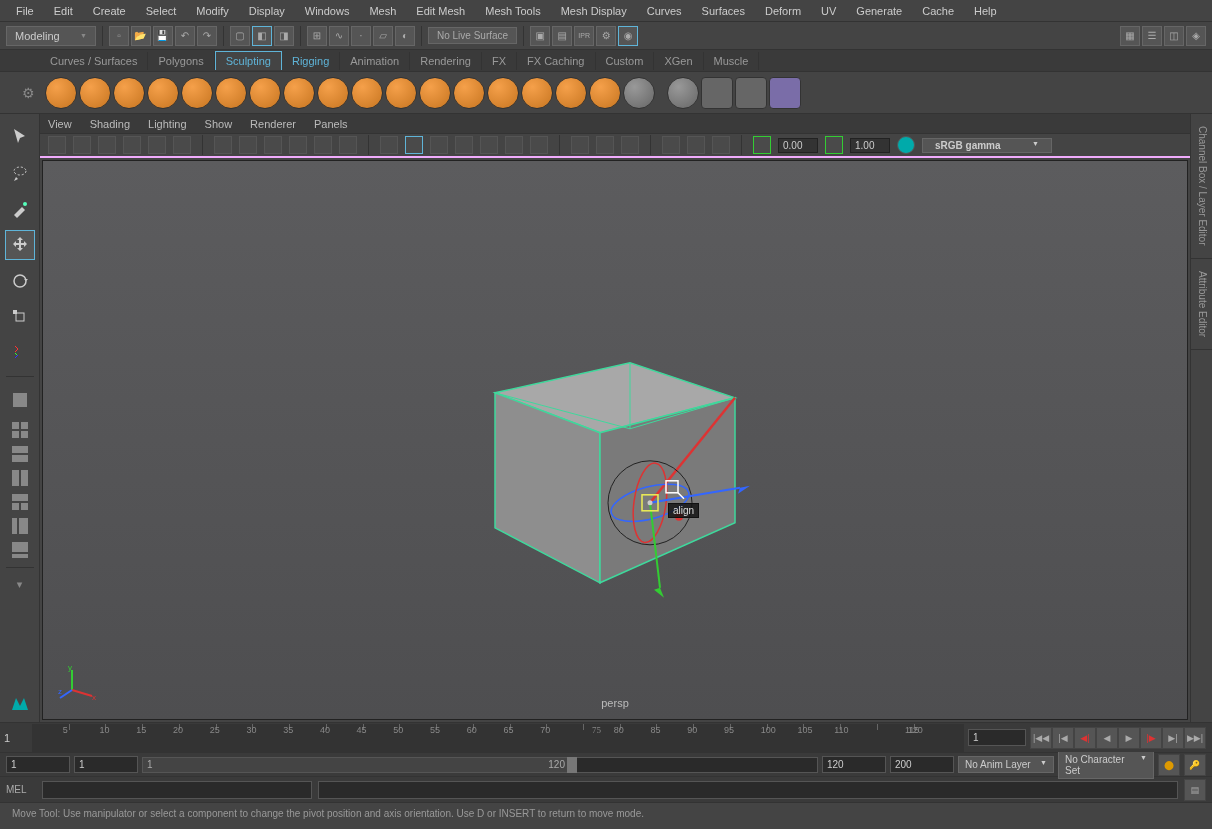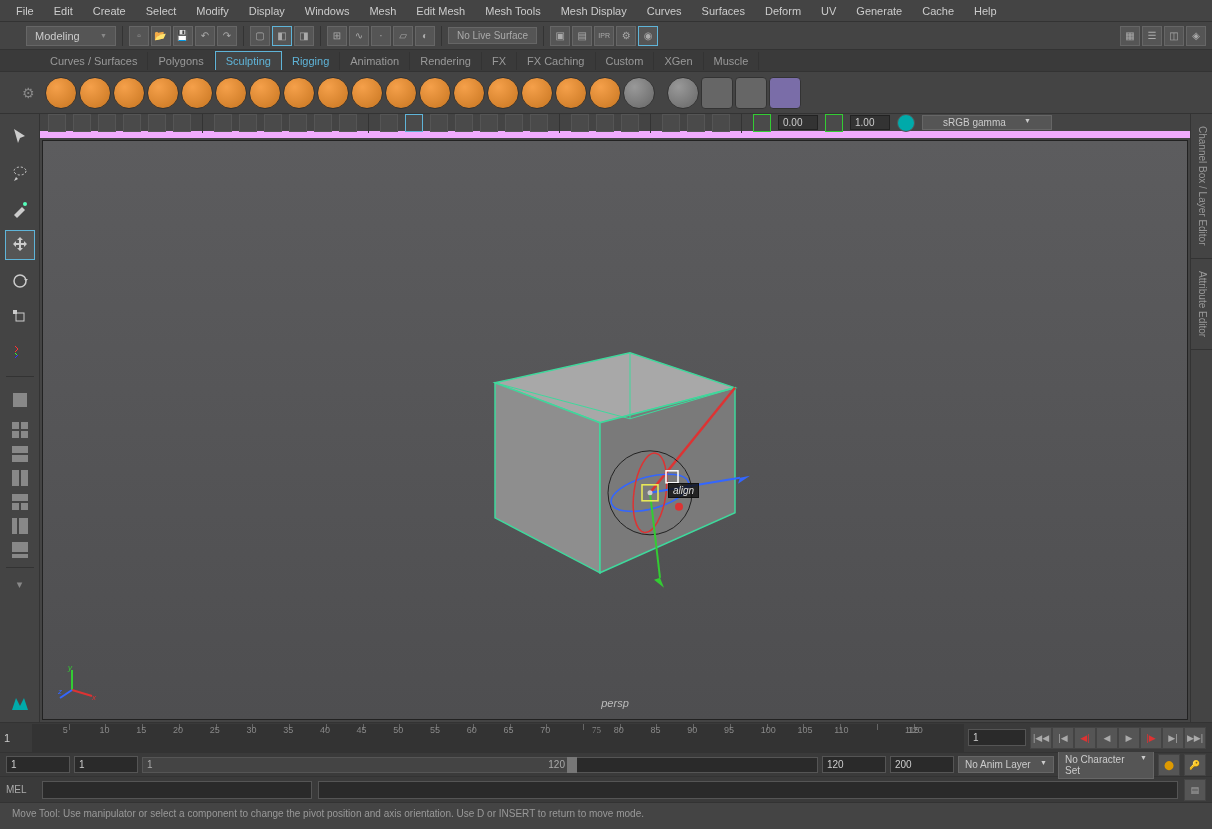--- a/index.html
+++ b/index.html
@@ -2,21 +2,21 @@
 <html><head>
 <meta charset="utf-8">
 <style>
 * { margin: 0; padding: 0; box-sizing: border-box; font-family: Arial, sans-serif; user-select: none; }
 body { background: #444; color: #bbb; font-size: 11px; overflow: hidden; width: 1212px; height: 829px; }
 
 .menubar { background: #444; height: 22px; display: flex; align-items: center; padding: 0 6px; border-bottom: 1px solid #333; }
 .menubar span { padding: 0 10px; cursor: pointer; color: #ccc; }
 
 .toolbar1 { background: #444; height: 28px; display: flex; align-items: center; padding: 0 6px; border-bottom: 1px solid #333; gap: 2px; }
-.mode-select { background: #555; border: 1px solid #666; color: #ccc; padding: 3px 8px; width: 90px; display: flex; justify-content: space-between; align-items: center; margin-left: 20px; }
+.mode-select { background: #555; border: 1px solid #666; color: #ccc; padding: 3px 8px; width: 90px; display: flex; justify-content: space-between; align-items: center; }
 .mode-select::after { content: "▼"; font-size: 7px; color: #888; }
 .tbtn { width: 20px; height: 20px; background: #555; border: 1px solid #666; display: flex; align-items: center; justify-content: center; color: #aaa; font-size: 10px; cursor: pointer; }
 .tbtn.active { border-color: #5fb4d8; }
 .sep { width: 1px; height: 20px; background: #333; margin: 0 4px; }
 .surf-label { background: #555; border: 1px solid #666; padding: 2px 8px; color: #aaa; font-size: 10px; }
 
 .shelf-tabs { background: #3a3a3a; height: 22px; display: flex; align-items: center; padding-left: 40px; gap: 0; border-bottom: 1px solid #333; }
 .shelf-tab { padding: 3px 10px; color: #999; font-size: 11px; cursor: pointer; border-right: 1px solid #333; }
 .shelf-tab.active { color: #5fb4d8; border-top: 1px solid #5fb4d8; border-left: 1px solid #5fb4d8; border-right: 1px solid #5fb4d8; background: #444; }
 
@@ -29,28 +29,28 @@
 .main { display: flex; height: 608px; }
 .toolbox { width: 40px; background: #444; border-right: 1px solid #333; display: flex; flex-direction: column; align-items: center; padding-top: 8px; gap: 6px; }
 .tool { width: 30px; height: 30px; display: flex; align-items: center; justify-content: center; color: #aaa; cursor: pointer; border: 1px solid transparent; }
 .tool.sel { border: 1px solid #5fb4d8; background: #555; }
 .tool svg { width: 20px; height: 20px; }
 .tsep { width: 28px; height: 1px; background: #333; margin: 2px 0; }
 
 .viewport-wrap { flex: 1; background: #444; display: flex; flex-direction: column; }
 .vp-menu { background: #3a3a3a; height: 20px; display: flex; align-items: center; padding: 0 8px; gap: 18px; border-bottom: 1px solid #333; }
 .vp-menu span { color: #bbb; cursor: pointer; }
-.vp-toolbar { background: #444; height: 24px; display: flex; align-items: center; padding: 0 8px; gap: 7px; border-bottom: 7px solid #f0abfc; }
+.vp-toolbar { background: #444; height: 24px; display: flex; align-items: center; padding: 0 8px; gap: 7px; border-bottom: 2px solid #f0abfc; }
 .vtbtn { width: 18px; height: 18px; border: 1px solid #555; background: #4a4a4a; cursor: pointer; }
 .vtbtn.on { border-color: #5fb4d8; }
 .vinput { background: #333; border: 1px solid #222; color: #ccc; padding: 1px 4px; width: 40px; font-size: 10px; }
-.vselect { background: #555; border: 1px solid #666; color: #ccc; padding: 1px 20px; width: 130px; font-size: 10px; display: flex; justify-content: space-between; }
+.vselect { background: #555; border: 1px solid #666; color: #ccc; padding: 1px 12px; width: 130px; font-size: 10px; display: flex; justify-content: space-between; font-weight: bold; }
 .vselect::after { content: "▼"; font-size: 7px; }
 
-.viewport { flex: 1; background: linear-gradient(#5c5c5e, #4e4e50); position: relative; margin: 2px; border: 1px solid #222; font-style: italic; }
+.viewport { flex: 1; background: linear-gradient(#5c5c5e, #4e4e50); position: relative; margin: 2px; border: 1px solid #222; }
 .persp-label { position: absolute; bottom: 10px; left: 50%; transform: translateX(-50%); color: #bbb; font-size: 11px; }
 .axis-gizmo { position: absolute; bottom: 15px; left: 15px; width: 40px; height: 40px; }
 
 .sidebar-right { width: 22px; background: #444; display: flex; flex-direction: column; border-left: 1px solid #333; }
 .side-tab { writing-mode: vertical-rl; padding: 12px 4px; color: #999; font-size: 10px; border-bottom: 1px solid #333; cursor: pointer; text-align: center; }
 
 .timeline { background: #3a3a3a; height: 30px; position: relative; border-top: 1px solid #333; display: flex; align-items: center; }
 .tl-ruler { flex: 1; height: 28px; background: #333; position: relative; margin: 0 4px 0 18px; overflow: hidden; }
 .tl-tick { position: absolute; top: 0; width: 1px; height: 6px; background: #666; }
 .tl-label { position: absolute; top: 1px; font-size: 9px; color: #888; }
@@ -267,20 +267,28 @@
     <div class="tool" style="height:16px; color:#888">▾</div>
     <div style="flex:1"></div>
     <div class="tool" style="height:36px">
         <svg viewBox="0 0 20 20">
           <path d="M2 16L6 4l4 8 4-8 4 12z" fill="#0aa"></path>
         </svg>
       </div>
   </div>
 
   <div class="viewport-wrap">
+    <div class="vp-menu">
+      <span>View</span>
+      <span>Shading</span>
+      <span>Lighting</span>
+      <span>Show</span>
+      <span>Renderer</span>
+      <span>Panels</span>
+    </div>
     <div class="vp-toolbar">
       <div class="vtbtn"></div>
       <div class="vtbtn"></div>
       <div class="vtbtn"></div>
       <div class="vtbtn"></div>
       <div class="vtbtn"></div>
       <div class="vtbtn"></div>
       <div class="sep"></div>
       <div class="vtbtn"></div>
       <div class="vtbtn"></div>

